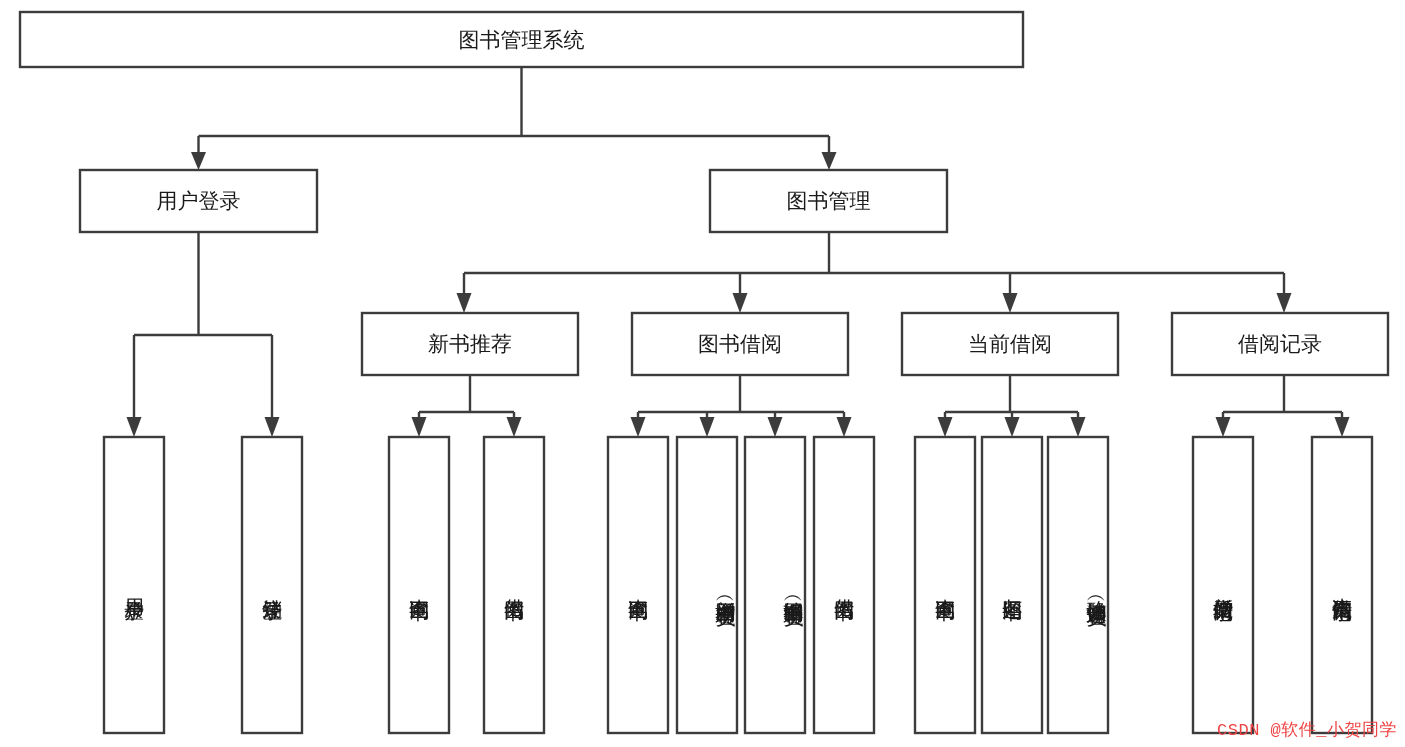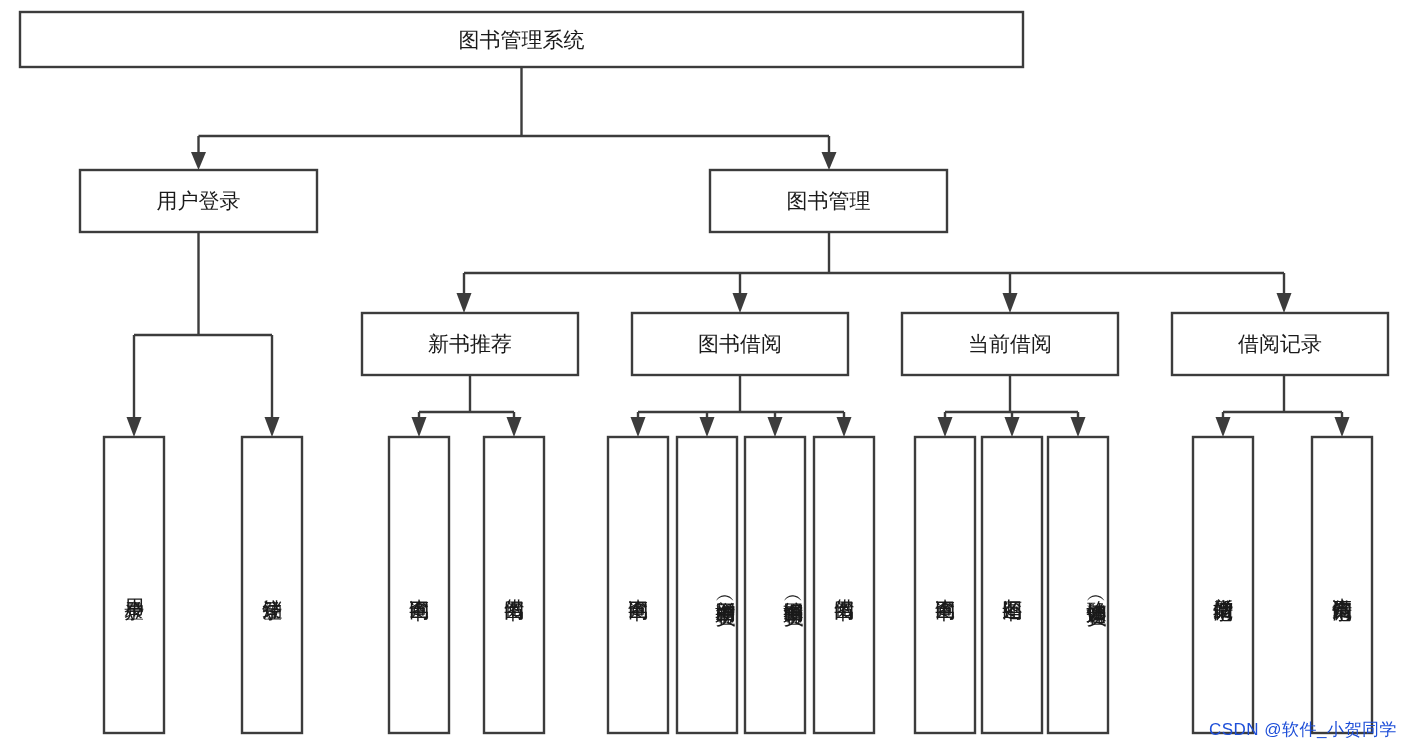--- a/index.html
+++ b/index.html
@@ -62,23 +62,23 @@
     line-height: 1.18;
     letter-spacing: 1px;
     color: #1a1a1a;
     white-space: nowrap;
     pointer-events: none;
   }
   #watermark {
     position: absolute;
     right: 8px;
     bottom: 6px;
-    font-family: Liberation Sans, sans-serif;
+    font-family: Liberation Mono, monospace;
     font-size: 17px;
-    color: #1d4ed8;
+    color: #ef4444;
     letter-spacing: 0.5px;
     white-space: nowrap;
     pointer-events: none;
   }
 </style>
 </head>
 <body>
 
 <div id="diagram-root">
 

